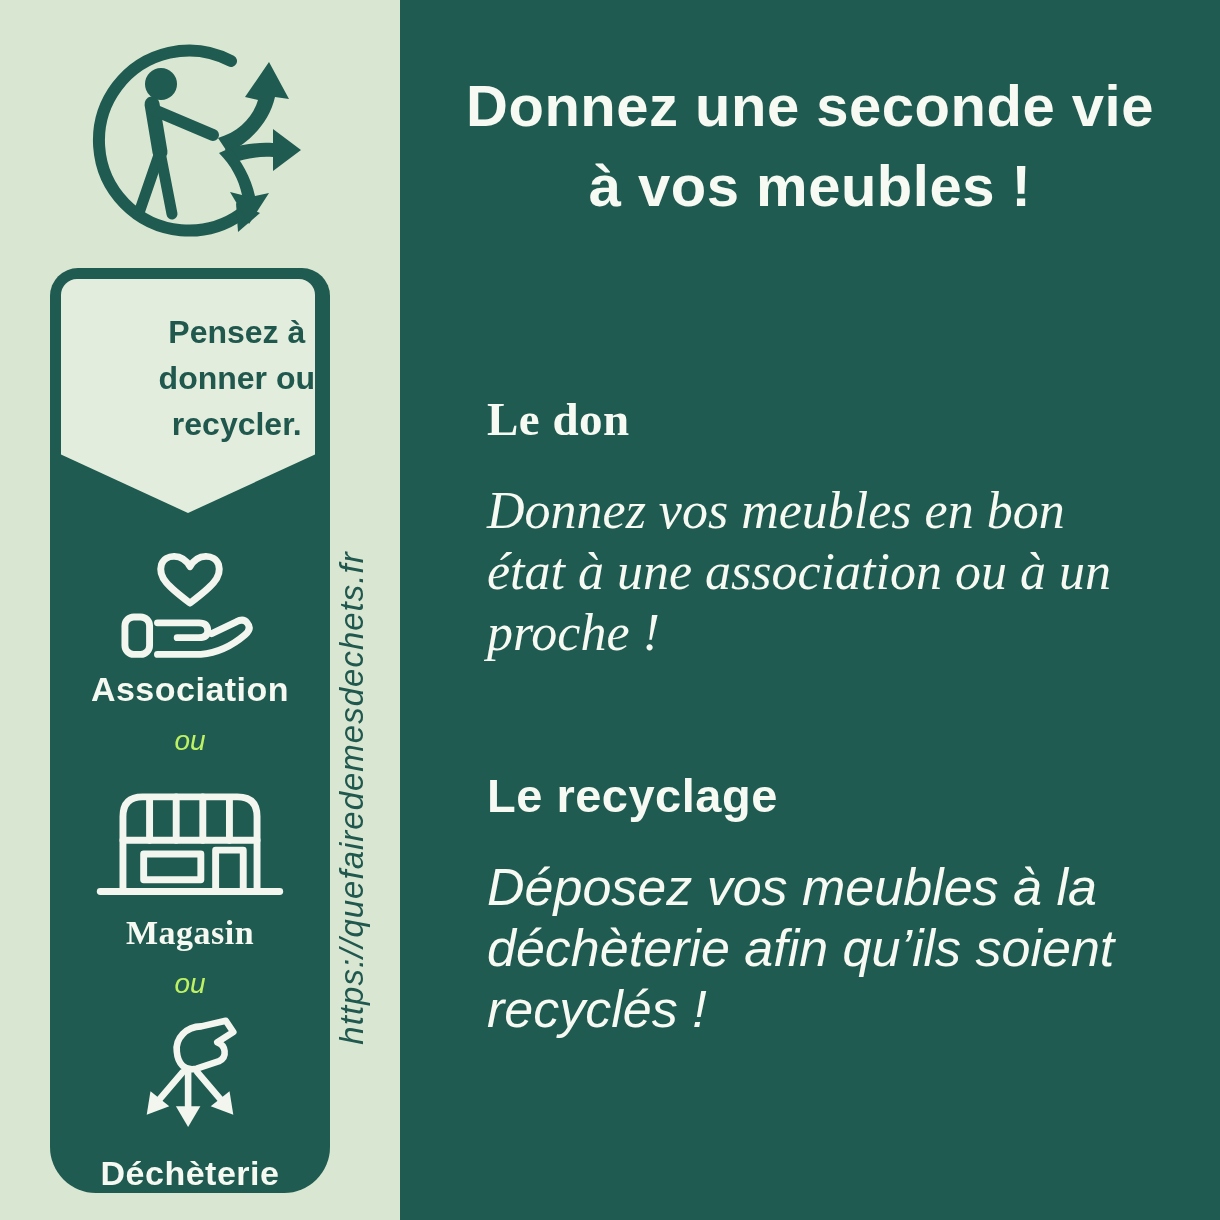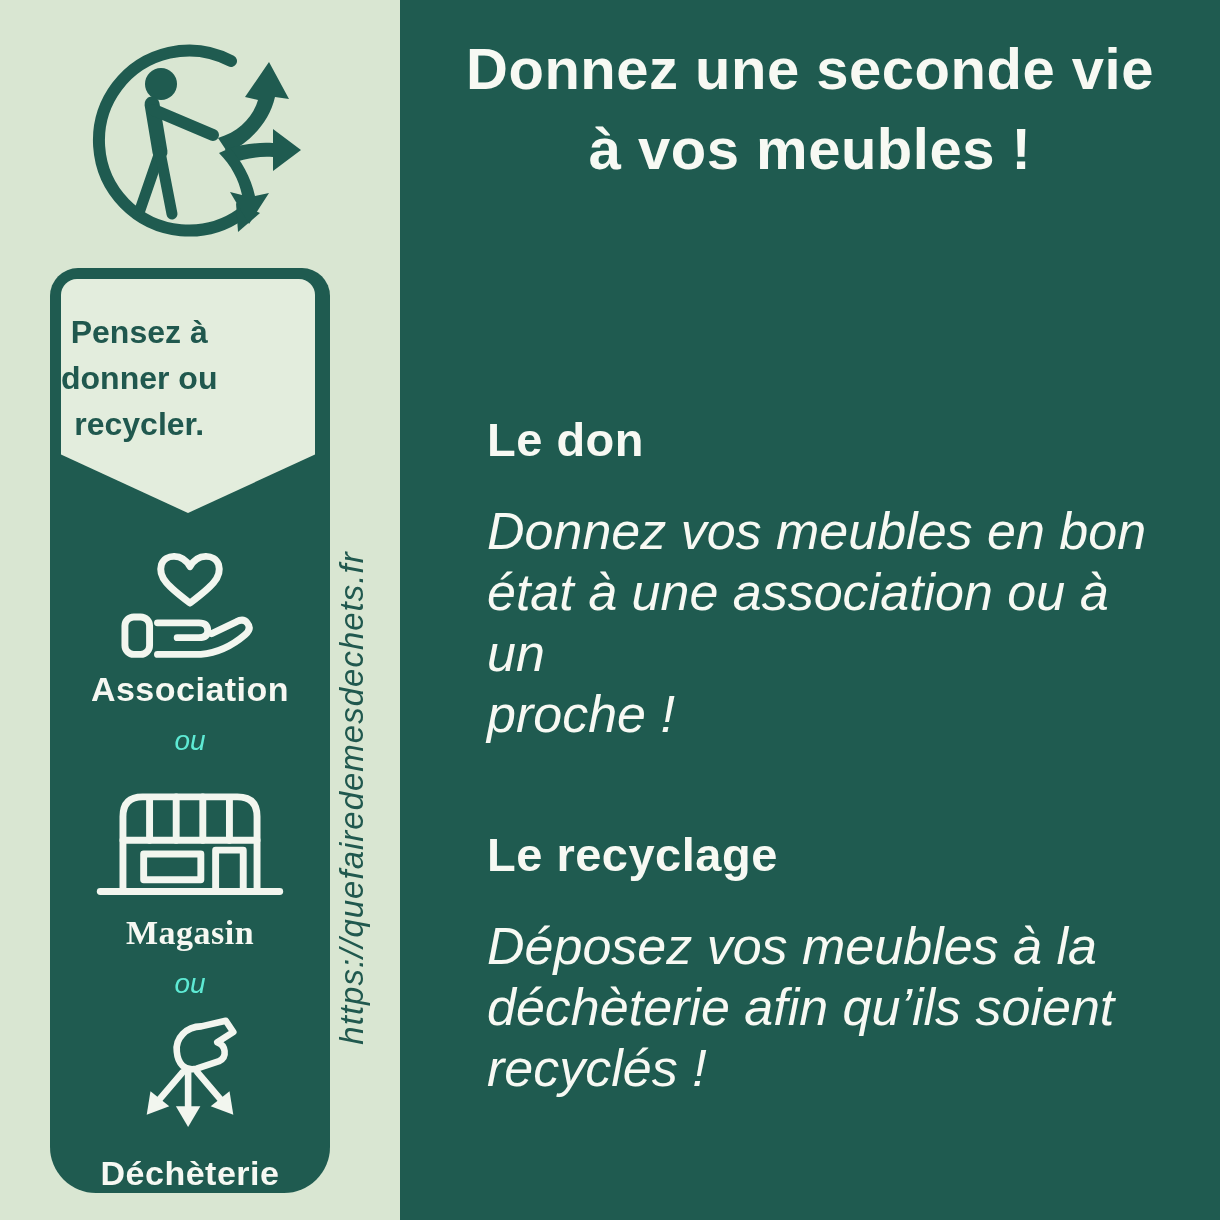--- a/index.html
+++ b/index.html
@@ -10,47 +10,47 @@
   .sidebar{position:absolute;left:0;top:0;width:400px;height:1220px;background:#D9E6D2;}
   .triman{position:absolute;left:92px;top:40px;width:212px;height:200px;}
 
   .column{position:absolute;left:50px;top:268px;width:280px;height:925px;
           background:#1F5B50;border-radius:28px 28px 46px 46px;
           display:flex;flex-direction:column;align-items:center;
           padding-top:258px;box-sizing:border-box;}
   .pennant{position:absolute;left:11px;top:11px;width:254px;height:234px;
            background:#E3EDDD;border-radius:16px 16px 0 0;
            clip-path:polygon(0 0,100% 0,100% 75%,50% 100%,0 75%);
-           display:flex;justify-content:flex-start;}
+           display:flex;justify-content:flex-end;}
   .pennant-text{margin-top:30px;font-weight:bold;font-size:32px;line-height:46px;
                 color:#20584E;text-align:center;white-space:pre-line;}
 
   .opt-label{font-size:34px;font-weight:bold;color:#F6F8F2;letter-spacing:.5px;}
-  .sep{font-size:28px;font-style:italic;color:#5eead4;}
+  .sep{font-size:28px;font-style:italic;color:#bef264;}
   .icon-heart{margin-top:16px;}
   .lbl-association{margin-top:8px;}
   .sep1{margin-top:16px;}
   .icon-store{margin-top:32px;}
   .lbl-magasin{margin-top:18px;font-family:Liberation Serif, serif;}
   .sep2{margin-top:16px;}
   .icon-dech{margin-top:16px;}
   .lbl-dech{margin-top:14px;text-align:center;}
 
   .url{position:absolute;left:42px;top:779px;width:620px;height:38px;
        transform:rotate(-90deg);text-align:center;line-height:38px;
        font-style:italic;font-size:33px;color:#20584E;letter-spacing:1px;}
 
   
   .main{position:absolute;left:400px;top:0;width:820px;height:1220px;
         background:#1F5B50;color:#F7F9F3;}
-  .title{margin:0;padding-top:29px;text-align:center;font-size:58px;font-weight:bold;
+  .title{margin:0;padding-top:66px;text-align:center;font-size:58px;font-weight:bold;
          line-height:80px;white-space:pre-line;letter-spacing:.5px;}
   .section{position:absolute;left:87px;width:690px;}
-  .section-don{top:412px;}
-  .section-recyclage{top:827px;}
+  .section-don{top:392px;font-family:Liberation Serif, serif;}
+  .section-recyclage{top:768px;}
   .section-heading{font-size:47px;font-weight:bold;letter-spacing:.5px;}
   .section-body{margin-top:34px;font-size:52px;font-style:italic;line-height:61px;
                 white-space:pre-line;}
 
   svg .st{stroke:#F2F6EF;stroke-width:7;fill:none;stroke-linecap:round;stroke-linejoin:round;}
   svg .fl{fill:#F2F6EF;}
 </style>
 </head>
 <body>
 

